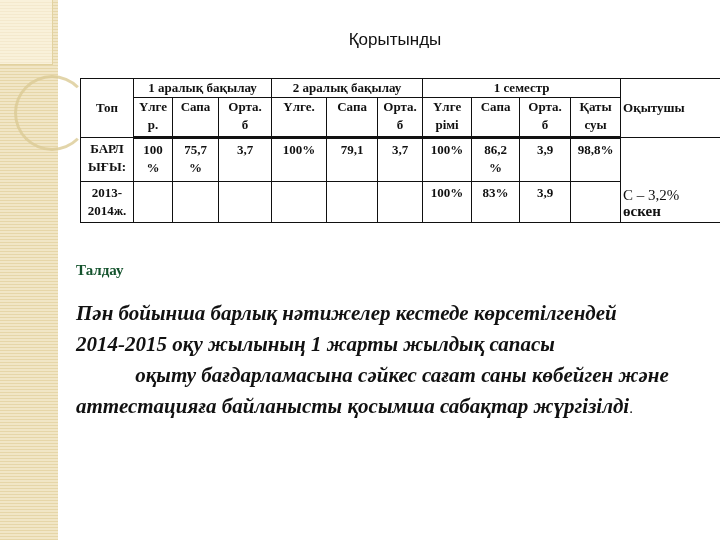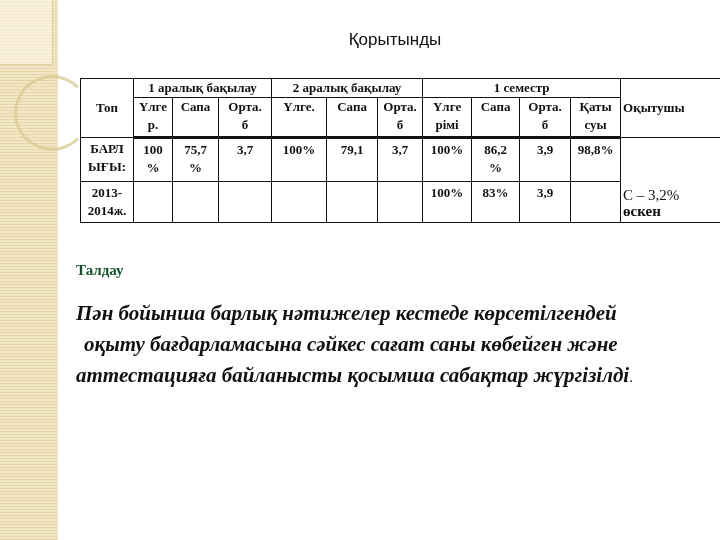--- a/index.html
+++ b/index.html
@@ -26,21 +26,21 @@
   td.teacher-note { text-align:left !important; vertical-align:bottom !important; font-weight:normal; font-size:13px; padding-bottom:4px !important; }
   .note-line2 { font-size:15px; font-weight:bold; display:block; line-height:14px; }
   .note-line1 { font-size:15px; display:block; }
 
   .analysis-label { position:absolute; left:76px; top:262px; font-family:"Liberation Serif", serif; font-weight:bold; font-size:15px; color:#14532d; }
   .analysis { position:absolute; left:76px; top:298px; width:644px; font-family:"Liberation Serif", serif; font-style:italic; font-weight:bold; font-size:21px; color:#111; line-height:31px; }
   .analysis div { white-space:nowrap; }
   .big { font-size:30px; font-style:normal; font-weight:normal; }
   .big-word { font-size:24px; }
   .ind { padding-left:6px; }
-  .ind2 { padding-left:8px; }
+  .ind2 { padding-left:8px;text-align:center; }
   .small-dot { font-size:15px; font-style:normal; font-weight:normal; }
 </style>
 </head>
 <body>
 
 <div class="side-strip">
   <div class="deco-rect"></div>
   <div class="deco-arc2"></div>
   <div class="deco-arc"></div>
 </div>
@@ -112,15 +112,16 @@
     <td><span>3,9</span></td>
     <td><span></span></td>
   </tr>
 </tbody>
   </table>
 
 <div class="analysis-label">Талдау</div>
 
 <div class="analysis">
   <div>Пән  бойынша  барлық нәтижелер кестеде көрсетілгендей</div>
+  <div>2014-2015 оқу жылының 1 жарты жылдық сапасы</div>
   <div class="ind2">оқыту бағдарламасына сәйкес сағат саны көбейген және</div>
   <div><span>аттестацияға байланысты қосымша сабақтар жүргізілді</span><span class="small-dot">.</span></div>
 </div>
 
 </body></html>

